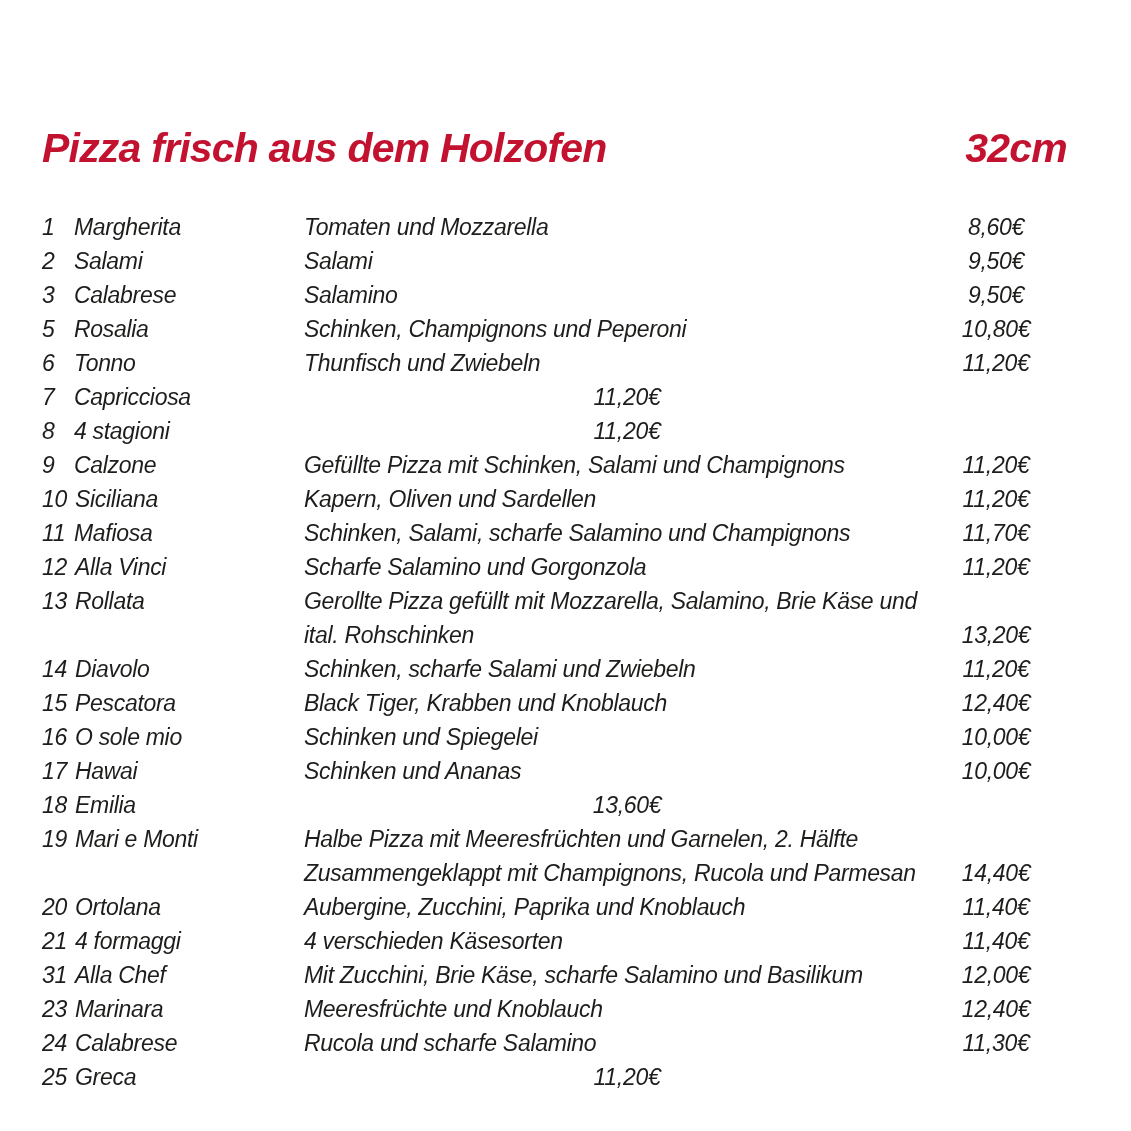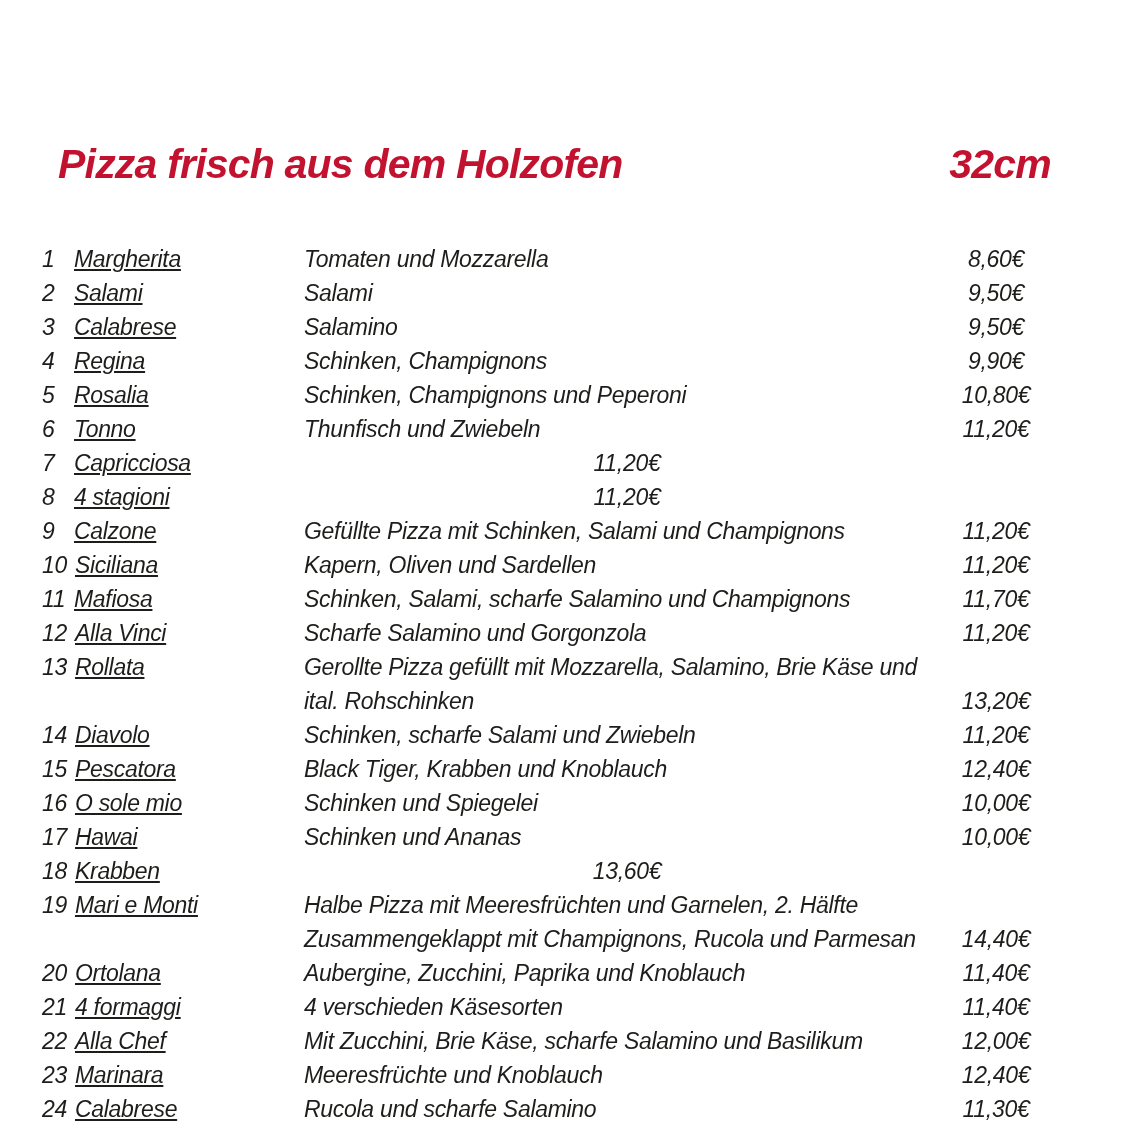--- a/index.html
+++ b/index.html
@@ -25,38 +25,38 @@
     align-items: baseline;
     padding: 0 64px 0 42px;
   }
   .page-title, .size-label {
     color: #c31230;
     font-weight: 700;
     font-style: italic;
     font-size: 41px;
     line-height: 44px;
     letter-spacing: -0.8px;
-    margin: 16px;
+    margin: 0;
     white-space: nowrap;
     text-align: right;
   }
   .menu {
     margin-top: 40px;
     padding: 0 89px 0 42px;
   }
   .line {
     display: grid;
     grid-template-columns: 262px 1fr 92px;
     height: 34px;
     line-height: 34px;
     font-size: 23px;
     letter-spacing: -0.3px;
     white-space: nowrap;
   }
-  .cell-name { overflow: visible; text-decoration: underline; }
+  .cell-name { overflow: visible; }
   .item-number { display: inline-block; min-width: 24px; }
   .item-name { margin-left: 8px; }
   .cell-desc { overflow: visible; }
   .cell-price { text-align: center; }
 </style>
 </head>
 <body>
 
 <div class="page">
   <div class="title-row">
@@ -72,25 +72,20 @@
       </div>
       <div class="line">
         <div class="cell-name"><span class="item-number">2</span><span class="item-name">Salami</span></div>
         <div class="cell-desc">Salami</div>
         <div class="cell-price">9,50€</div>
       </div>
       <div class="line">
         <div class="cell-name"><span class="item-number">3</span><span class="item-name">Calabrese</span></div>
         <div class="cell-desc">Salamino</div>
         <div class="cell-price">9,50€</div>
-      </div>
-      <div class="line">
-        <div class="cell-name"><span class="item-number">4</span><span class="item-name">Regina</span></div>
-        <div class="cell-desc">Schinken, Champignons</div>
-        <div class="cell-price">9,90€</div>
       </div>
       <div class="line">
         <div class="cell-name"><span class="item-number">5</span><span class="item-name">Rosalia</span></div>
         <div class="cell-desc">Schinken, Champignons und Peperoni</div>
         <div class="cell-price">10,80€</div>
       </div>
       <div class="line">
         <div class="cell-name"><span class="item-number">6</span><span class="item-name">Tonno</span></div>
         <div class="cell-desc">Thunfisch und Zwiebeln</div>
         <div class="cell-price">11,20€</div>
@@ -147,21 +142,21 @@
         <div class="cell-name"><span class="item-number">16</span><span class="item-name">O sole mio</span></div>
         <div class="cell-desc">Schinken und Spiegelei</div>
         <div class="cell-price">10,00€</div>
       </div>
       <div class="line">
         <div class="cell-name"><span class="item-number">17</span><span class="item-name">Hawai</span></div>
         <div class="cell-desc">Schinken und Ananas</div>
         <div class="cell-price">10,00€</div>
       </div>
       <div class="line">
-        <div class="cell-name"><span class="item-number">18</span><span class="item-name">Krabben</span></div>
+        <div class="cell-name"><span class="item-number">18</span><span class="item-name">Emilia</span></div>
         <div class="cell-price">13,60€</div>
       </div>
       <div class="line">
         <div class="cell-name"><span class="item-number">19</span><span class="item-name">Mari e Monti</span></div>
         <div class="cell-desc">Halbe Pizza mit Meeresfrüchten und Garnelen, 2. Hälfte</div>
         <div class="cell-price"></div>
       </div>
       <div class="line">
         <div class="cell-name"></div>
         <div class="cell-desc">Zusammengeklappt mit Champignons, Rucola und Parmesan</div>
@@ -171,21 +166,21 @@
         <div class="cell-name"><span class="item-number">20</span><span class="item-name">Ortolana</span></div>
         <div class="cell-desc">Aubergine, Zucchini, Paprika und Knoblauch</div>
         <div class="cell-price">11,40€</div>
       </div>
       <div class="line">
         <div class="cell-name"><span class="item-number">21</span><span class="item-name">4 formaggi</span></div>
         <div class="cell-desc">4 verschieden Käsesorten</div>
         <div class="cell-price">11,40€</div>
       </div>
       <div class="line">
-        <div class="cell-name"><span class="item-number">22</span><span class="item-name">Alla Chef</span></div>
+        <div class="cell-name"><span class="item-number">31</span><span class="item-name">Alla Chef</span></div>
         <div class="cell-desc">Mit Zucchini, Brie Käse, scharfe Salamino und Basilikum</div>
         <div class="cell-price">12,00€</div>
       </div>
       <div class="line">
         <div class="cell-name"><span class="item-number">23</span><span class="item-name">Marinara</span></div>
         <div class="cell-desc">Meeresfrüchte und Knoblauch</div>
         <div class="cell-price">12,40€</div>
       </div>
       <div class="line">
         <div class="cell-name"><span class="item-number">24</span><span class="item-name">Calabrese</span></div>

